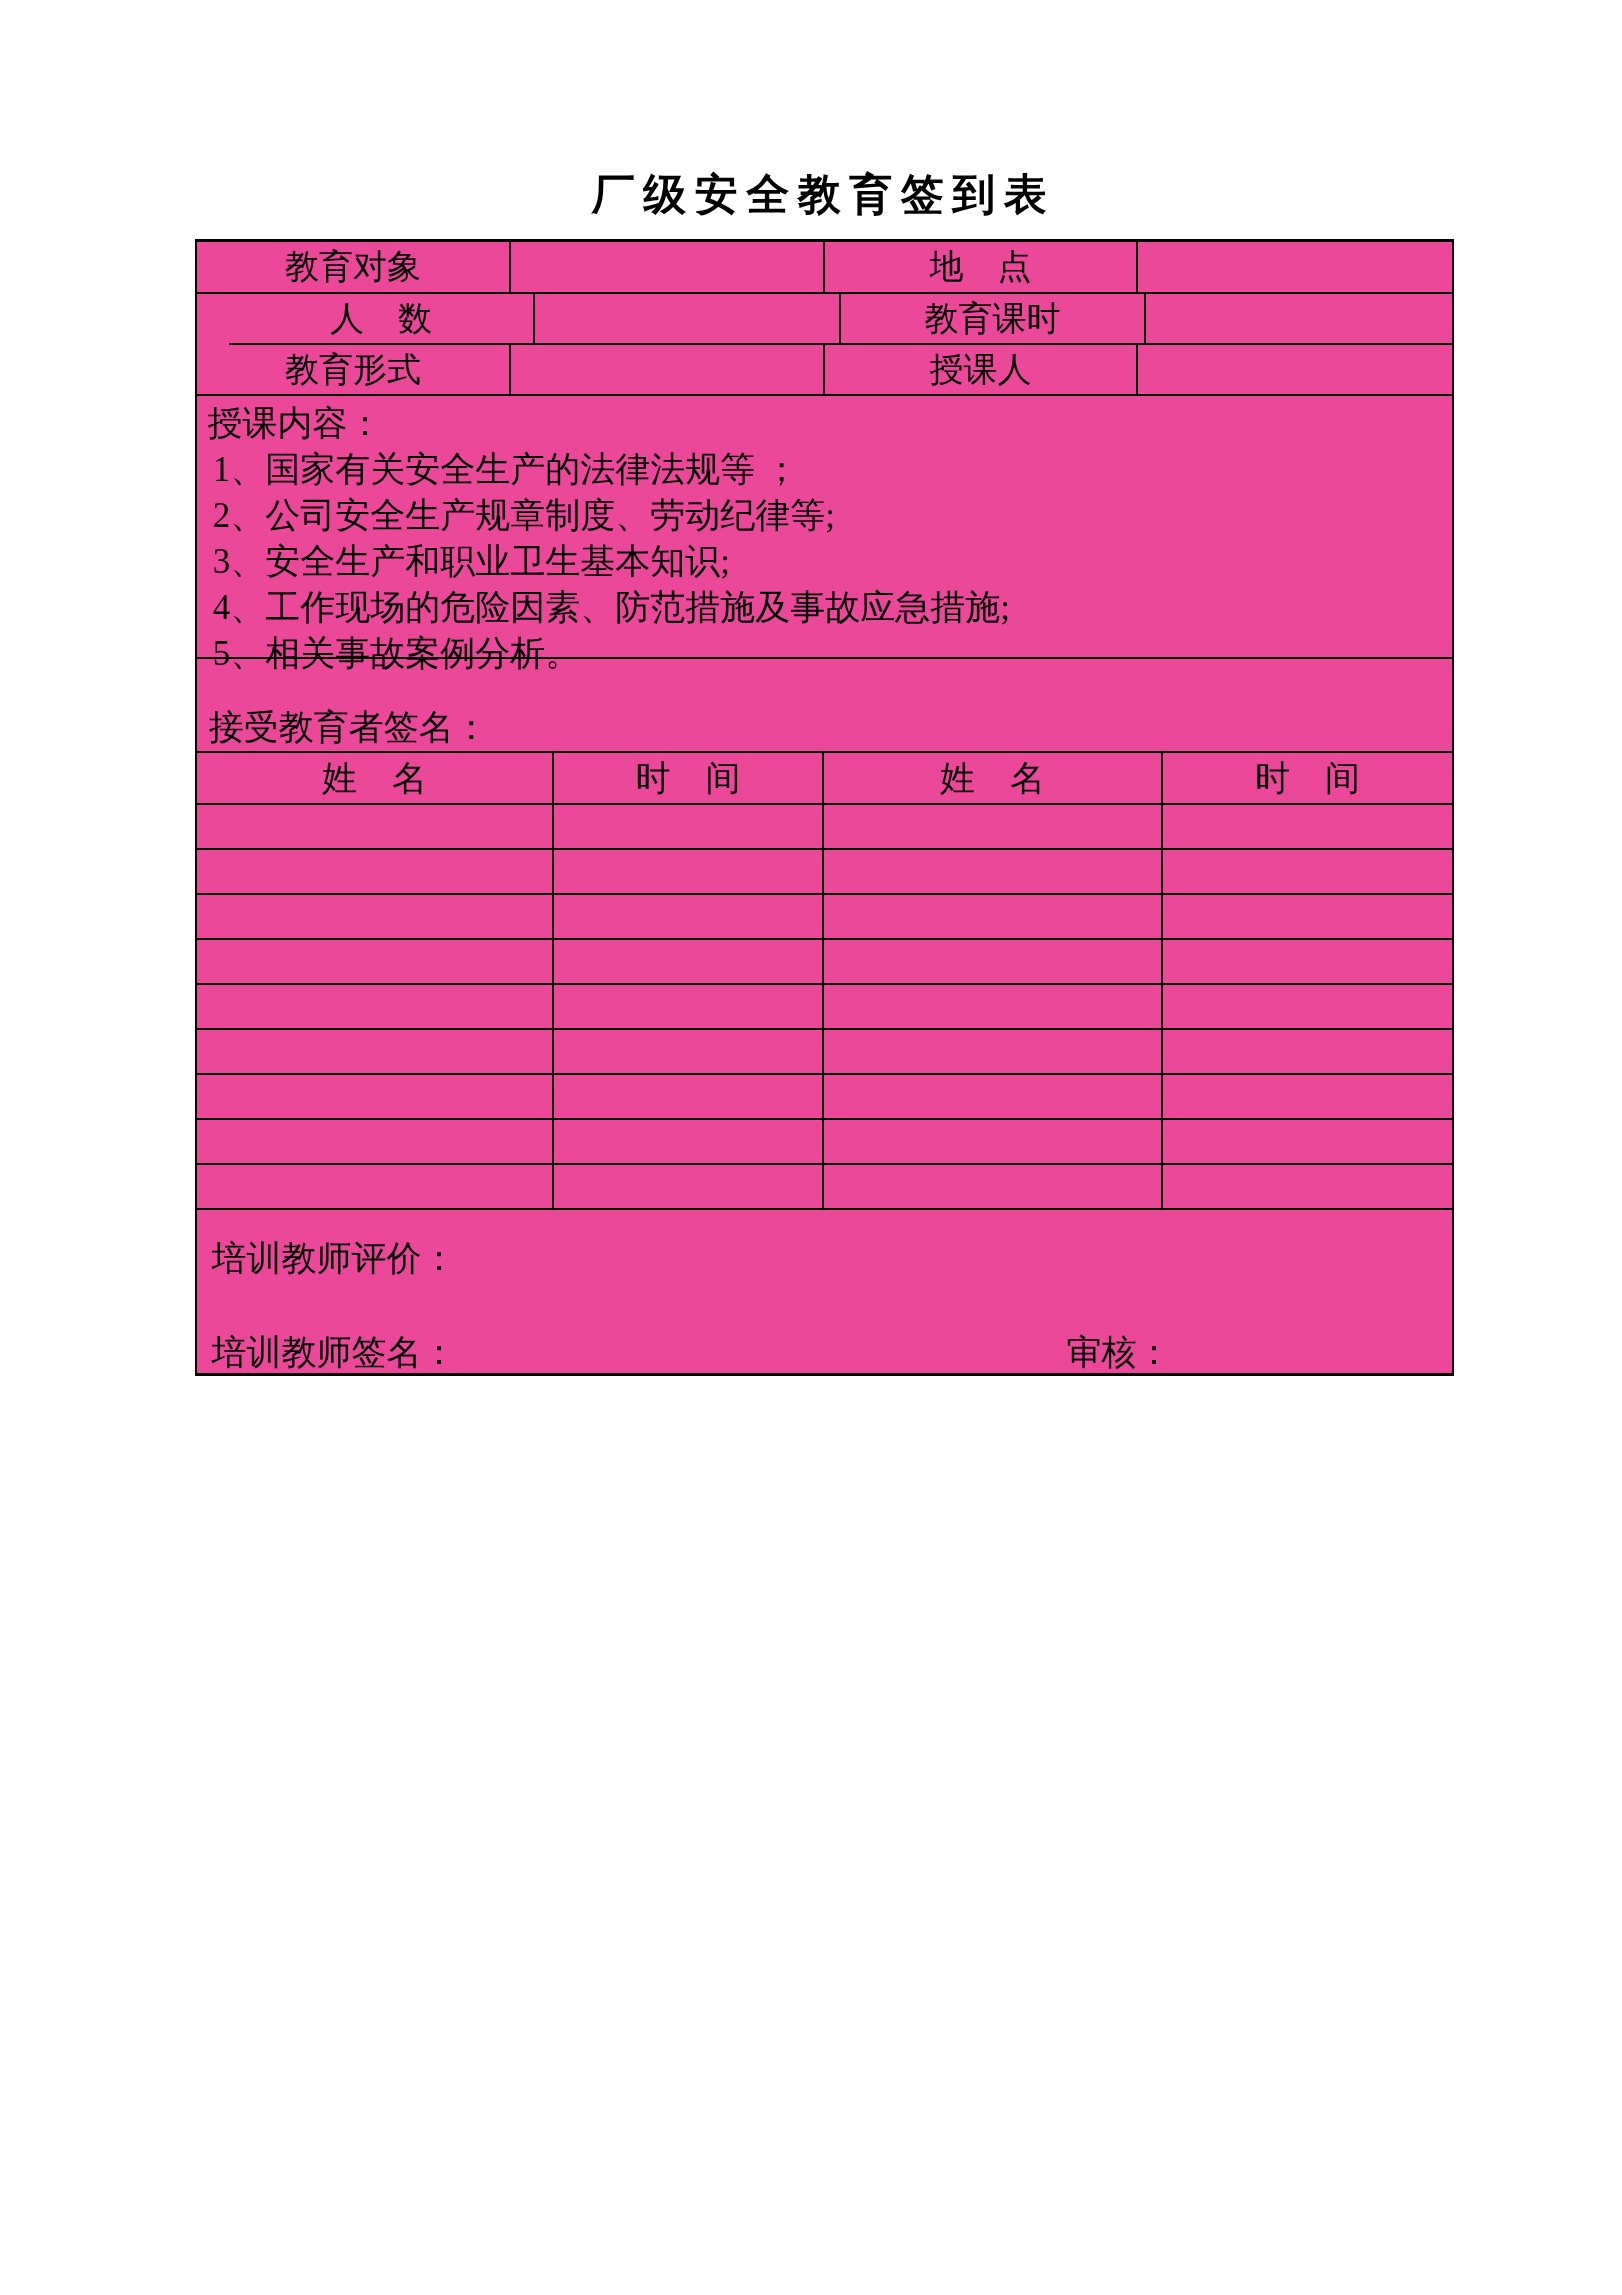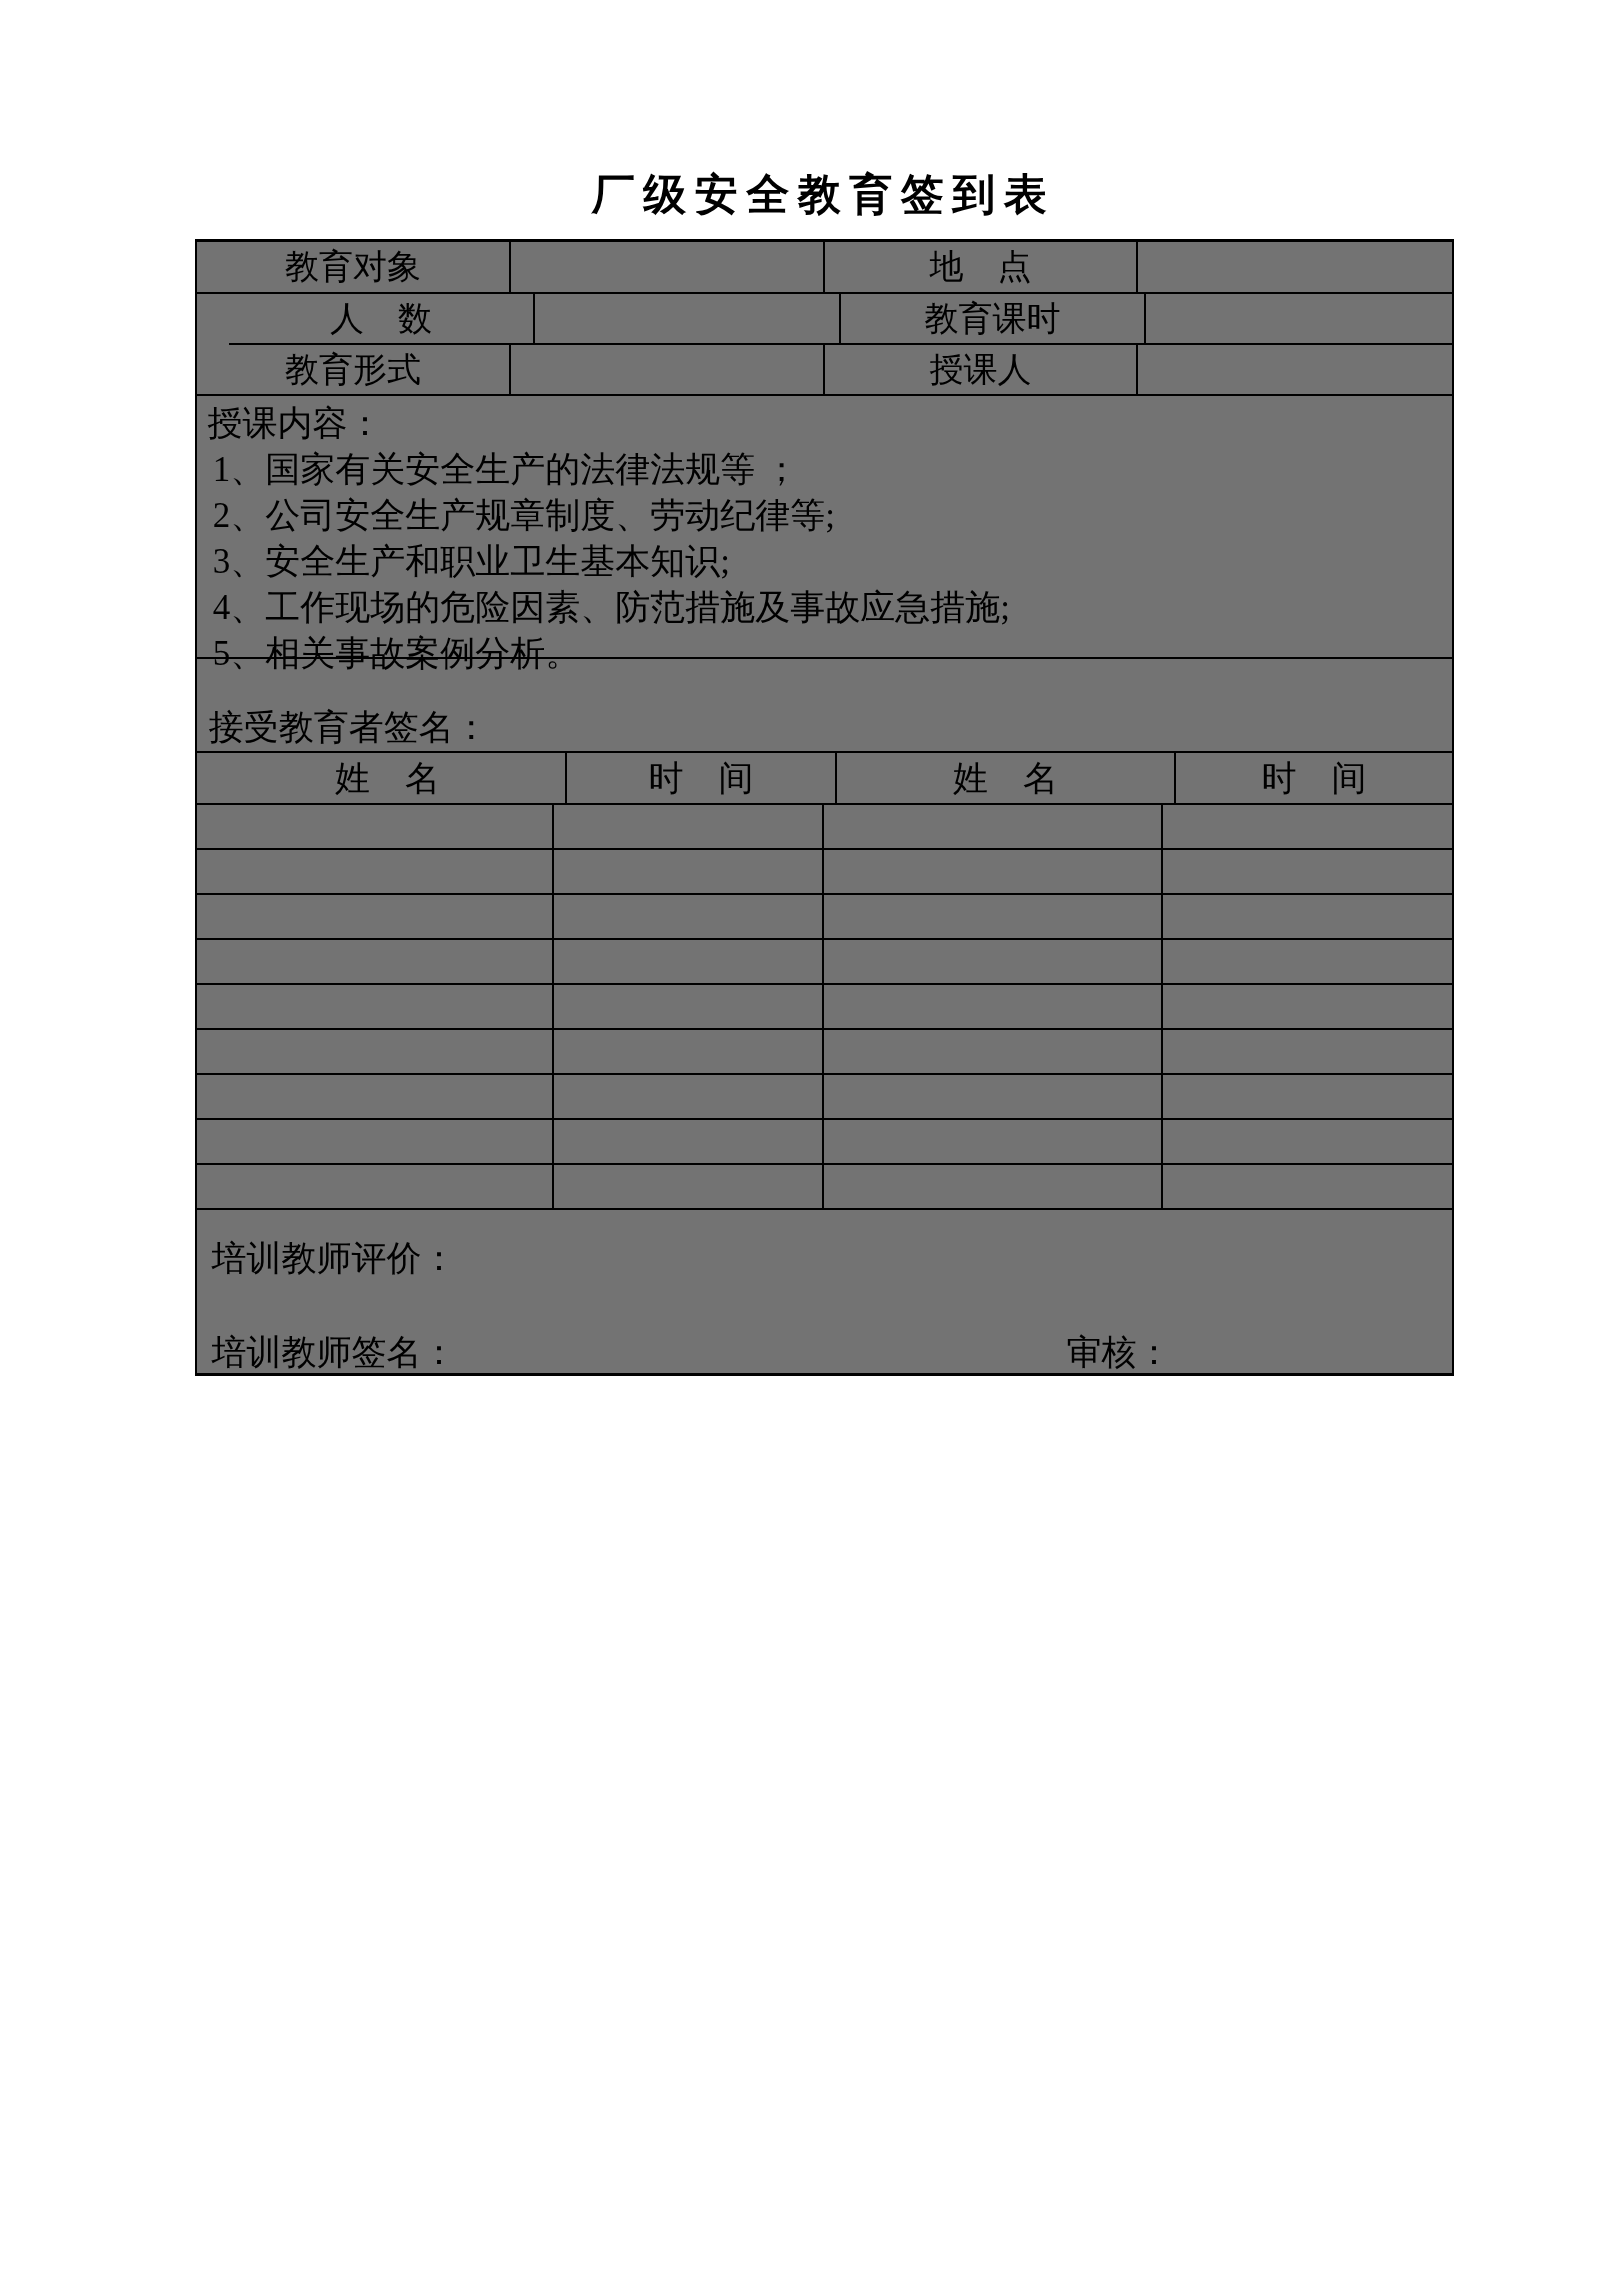--- a/index.html
+++ b/index.html
@@ -30,21 +30,21 @@
   .form-table{
     position:absolute;
     left:195px;top:239px;
     width:1259px;height:1137px;
     box-sizing:border-box;
     border:2.6px solid #000;
     border-top-width:3.3px;
     border-bottom-width:3.3px;
     display:flex;
     flex-direction:column;
-    background:#737373;
+    background:#ec4899;
   }
   
   .info-row{
     display:flex;
     box-sizing:border-box;
     border-bottom:2.6px solid #000;
     flex:none;
   }
   .info-row.r1{height:52px;}
   .info-row.r2{height:51px;margin-left:32px;}
@@ -84,21 +84,20 @@
     font-size:35px;
     margin-top:44px;
   }
   
   .sig-header{
     display:flex;
     box-sizing:border-box;
     height:52px;
     flex:none;
     border-bottom:2.6px solid #000;
-    padding-left:13px;
   }
   .sig-row{
     display:flex;
     box-sizing:border-box;
     height:45px;
     flex:none;
     border-bottom:2px solid #000;
   }
   .sig-row.last{border-bottom:2.6px solid #000;}
   .sig-cell{

